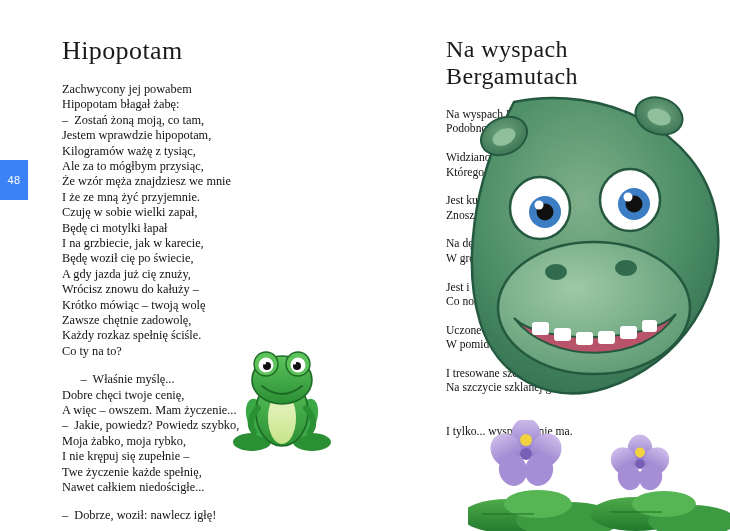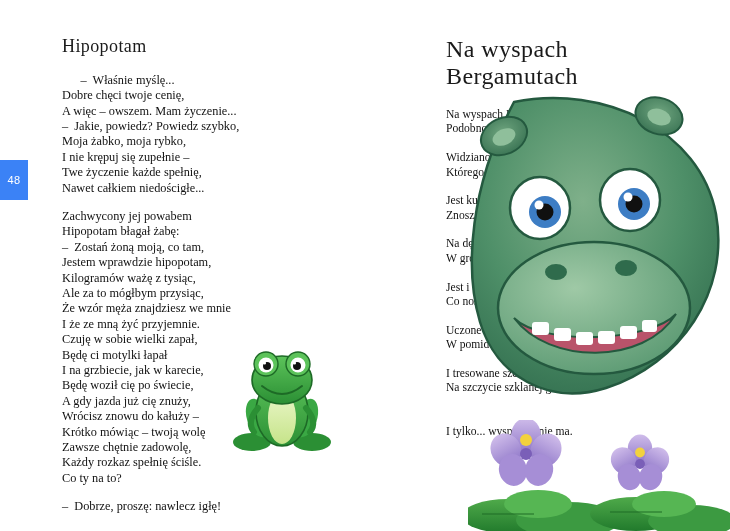--- a/index.html
+++ b/index.html
@@ -37,21 +37,21 @@
 
   
   #left-col {
     position: absolute;
     left: 62px;
     top: 36px;
     width: 230px;
   }
   .poem-title {
     font-family: "Liberation Serif", serif;
-    font-size: 18px;
+    font-size: 26px;
     font-weight: normal;
     color: #1a1a1a;
     letter-spacing: 0.4px;
     margin: 0 0 16px 0;
     line-height: 1.15;
   }
   .poem-body {
     font-size: 12.3px;
     line-height: 15.4px;
     color: #111111;
@@ -112,30 +112,20 @@
 
 <div id="page">
 
   <div id="page-tab">
     <span class="num">48</span>
   </div>
 
   <div id="left-col">
     <h1 class="poem-title">Hipopotam</h1>
     <div class="poem-body">
-      <p class="stanza">
-        <span class="line">      –  Właśnie myślę...</span><br>
-        <span class="line">Dobre chęci twoje cenię,</span><br>
-        <span class="line">A więc – owszem. Mam życzenie...</span><br>
-        <span class="line">–  Jakie, powiedz? Powiedz szybko,</span><br>
-        <span class="line">Moja żabko, moja rybko,</span><br>
-        <span class="line">I nie krępuj się zupełnie –</span><br>
-        <span class="line">Twe życzenie każde spełnię,</span><br>
-        <span class="line">Nawet całkiem niedościgłe...</span>
-      </p>
       <p class="stanza">
         <span class="line">Zachwycony jej powabem</span><br>
         <span class="line">Hipopotam błagał żabę:</span><br>
         <span class="line">–  Zostań żoną moją, co tam,</span><br>
         <span class="line">Jestem wprawdzie hipopotam,</span><br>
         <span class="line">Kilogramów ważę z tysiąc,</span><br>
         <span class="line">Ale za to mógłbym przysiąc,</span><br>
         <span class="line">Że wzór męża znajdziesz we mnie</span><br>
         <span class="line">I że ze mną żyć przyjemnie.</span><br>
         <span class="line">Czuję w sobie wielki zapał,</span><br>
@@ -143,21 +133,31 @@
         <span class="line">I na grzbiecie, jak w karecie,</span><br>
         <span class="line">Będę woził cię po świecie,</span><br>
         <span class="line">A gdy jazda już cię znuży,</span><br>
         <span class="line">Wrócisz znowu do kałuży –</span><br>
         <span class="line">Krótko mówiąc – twoją wolę</span><br>
         <span class="line">Zawsze chętnie zadowolę,</span><br>
         <span class="line">Każdy rozkaz spełnię ściśle.</span><br>
         <span class="line">Co ty na to?</span>
       </p>
       <p class="stanza">
-        <span class="line">–  Dobrze, proszę: nawlecz igłę!</span>
+        <span class="line">      –  Właśnie myślę...</span><br>
+        <span class="line">Dobre chęci twoje cenię,</span><br>
+        <span class="line">A więc – owszem. Mam życzenie...</span><br>
+        <span class="line">–  Jakie, powiedz? Powiedz szybko,</span><br>
+        <span class="line">Moja żabko, moja rybko,</span><br>
+        <span class="line">I nie krępuj się zupełnie –</span><br>
+        <span class="line">Twe życzenie każde spełnię,</span><br>
+        <span class="line">Nawet całkiem niedościgłe...</span>
+      </p>
+      <p class="stanza">
+        <span class="line">–  Dobrze, woził: nawlecz igłę!</span>
       </p>
     </div>
   </div>
 
   <div id="right-col">
     <h1 class="poem-title">Na wyspach Bergamutach</h1>
     <div class="poem-body">
       <p class="stanza">
         <span class="line">Na wyspach Bergamutach</span><br>
         <span class="line">Podobno jest kot w butach.</span>

